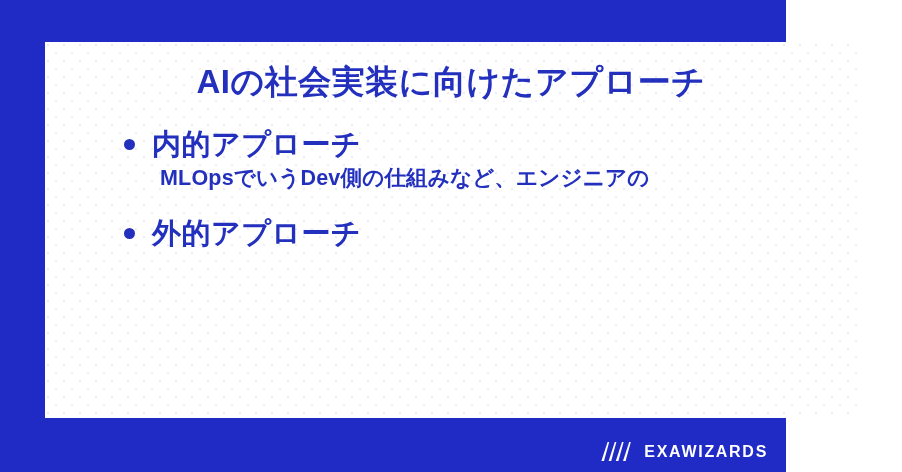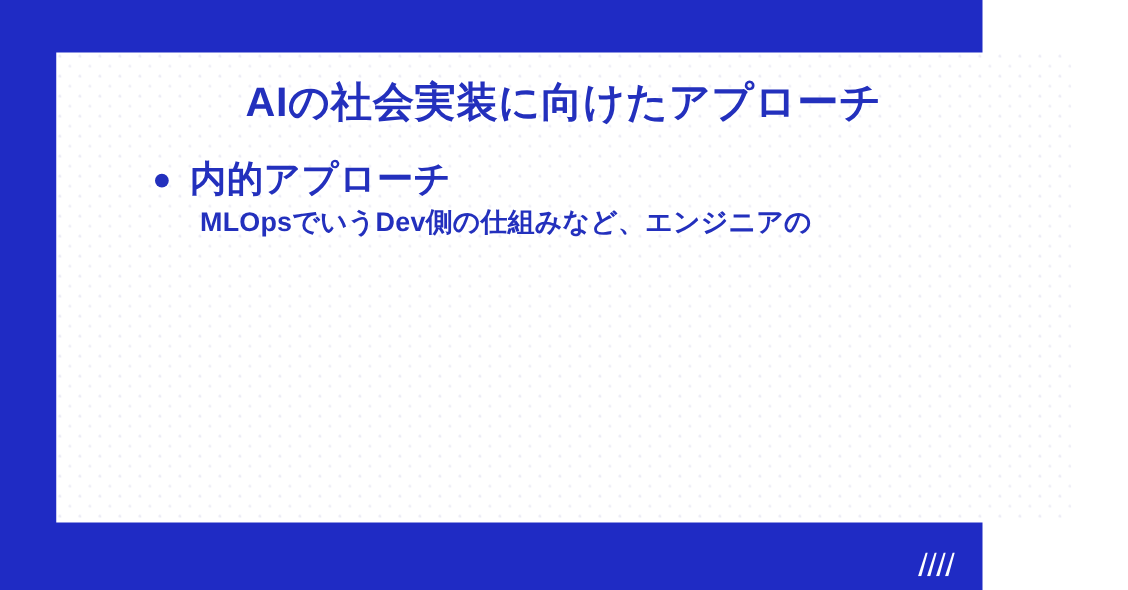--- a/index.html
+++ b/index.html
@@ -138,28 +138,33 @@
           <div class="bullet-head">
             <span class="bullet-dot"></span>
             <span class="bullet-head-text">内的アプローチ</span>
           </div>
           <div class="bullet-desc">
             <span class="desc-line">MLOpsでいうDev側の仕組みなど、エンジニアの</span>
           </div>
         </div>
 
         <div class="bullet-block">
+          <div class="bullet-head">
+            <span class="bullet-dot"></span>
+            <span class="bullet-head-text">外的アプローチ</span>
+          </div>
         </div>
 
       </div>
     </div>
   </div>
 
   <div class="brand">
     <svg class="brand-mark" viewBox="0 0 34 19" aria-hidden="true">
       <polygon points="0.4,19 3.0,19 8.2,0 6.6,0" fill="#ffffff"></polygon>
       <polygon points="7.6,19 10.2,19 15.4,0 13.8,0" fill="#ffffff"></polygon>
       <polygon points="14.8,19 17.4,19 22.6,0 21.0,0" fill="#ffffff"></polygon>
       <polygon points="22.0,19 24.6,19 29.8,0 28.2,0" fill="#ffffff"></polygon>
     </svg>
+    <span class="brand-name">EXAWIZARDS</span>
   </div>
 
 </div>
 
 </body></html>

